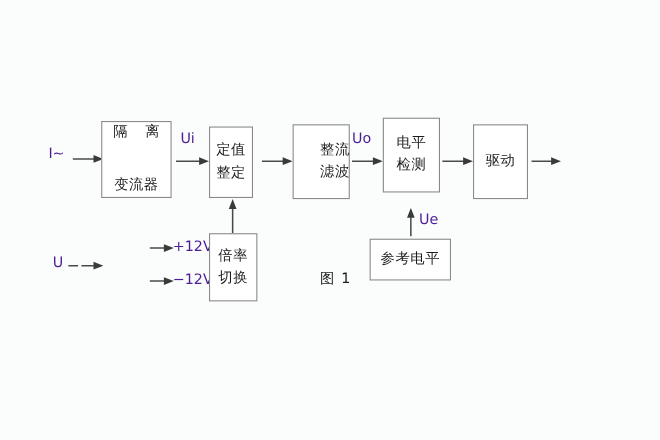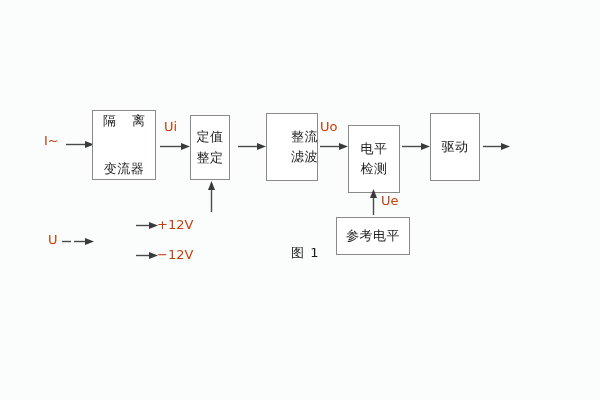--- a/index.html
+++ b/index.html
@@ -36,21 +36,21 @@
   .box .ln {
     display: block;
     white-space: nowrap;
   }
   .box .ln.sp {
     letter-spacing: 6px;
     text-indent: 6px;
   }
   .sig {
     position: absolute;
-    color: #c2410c;
+    color: #4c1d95;
     font-size: 13px;
     white-space: nowrap;
   }
   .caption {
     position: absolute;
     color: #1d1d1d;
     font-size: 13px;
     white-space: nowrap;
     letter-spacing: 1px;
   }
@@ -105,21 +105,21 @@
     <span class="ln">滤波</span>
   </div>
 
   <div class="sig" style="left:320px; top:119px;">Uo</div>
 
   <svg class="arrow arrow-h" style="left:320px; top:142px; width:28px; height:9px;" viewBox="0 0 28 9">
     <line x1="0" y1="4.5" x2="21" y2="4.5" stroke="#4a4a4a" stroke-width="1.4"></line>
     <polygon points="28,4.5 19,1 19,8" fill="#3a3a3a"></polygon>
   </svg>
 
-  <div class="box" style="left:348px; top:125px; width:52px; height:68px;">
+  <div class="box" style="left:348px; top:107px; width:52px; height:68px;">
     <span class="ln">电平</span>
     <span class="ln">检测</span>
   </div>
 
   <svg class="arrow arrow-h" style="left:402px; top:142px; width:28px; height:9px;" viewBox="0 0 28 9">
     <line x1="0" y1="4.5" x2="21" y2="4.5" stroke="#4a4a4a" stroke-width="1.4"></line>
     <polygon points="28,4.5 19,1 19,8" fill="#3a3a3a"></polygon>
   </svg>
 
   <div class="box" style="left:430px; top:113px; width:50px; height:68px;">
@@ -146,20 +146,24 @@
     <polygon points="22,4.5 13,1 13,8" fill="#3a3a3a"></polygon>
   </svg>
   <div class="sig" style="left:157px; top:217px;">+12V</div>
 
   <svg class="arrow arrow-h" style="left:136px; top:251px; width:22px; height:9px;" viewBox="0 0 22 9">
     <line x1="0" y1="4.5" x2="15" y2="4.5" stroke="#4a4a4a" stroke-width="1.4"></line>
     <polygon points="22,4.5 13,1 13,8" fill="#3a3a3a"></polygon>
   </svg>
   <div class="sig" style="left:157px; top:247px;">−12V</div>
 
+  <div class="box" style="left:190px; top:212px; width:44px; height:62px;">
+    <span class="ln">倍率</span>
+    <span class="ln">切换</span>
+  </div>
 
   <svg class="arrow arrow-v" style="left:207px; top:181px; width:9px; height:31px;" viewBox="0 0 9 31">
     <line x1="4.5" y1="31" x2="4.5" y2="8" stroke="#4a4a4a" stroke-width="1.4"></line>
     <polygon points="4.5,0 1,9 8,9" fill="#3a3a3a"></polygon>
   </svg>
 
   <svg class="arrow arrow-v" style="left:369px; top:189px; width:9px; height:26px;" viewBox="0 0 9 26">
     <line x1="4.5" y1="26" x2="4.5" y2="8" stroke="#4a4a4a" stroke-width="1.4"></line>
     <polygon points="4.5,0 1,9 8,9" fill="#3a3a3a"></polygon>
   </svg>

